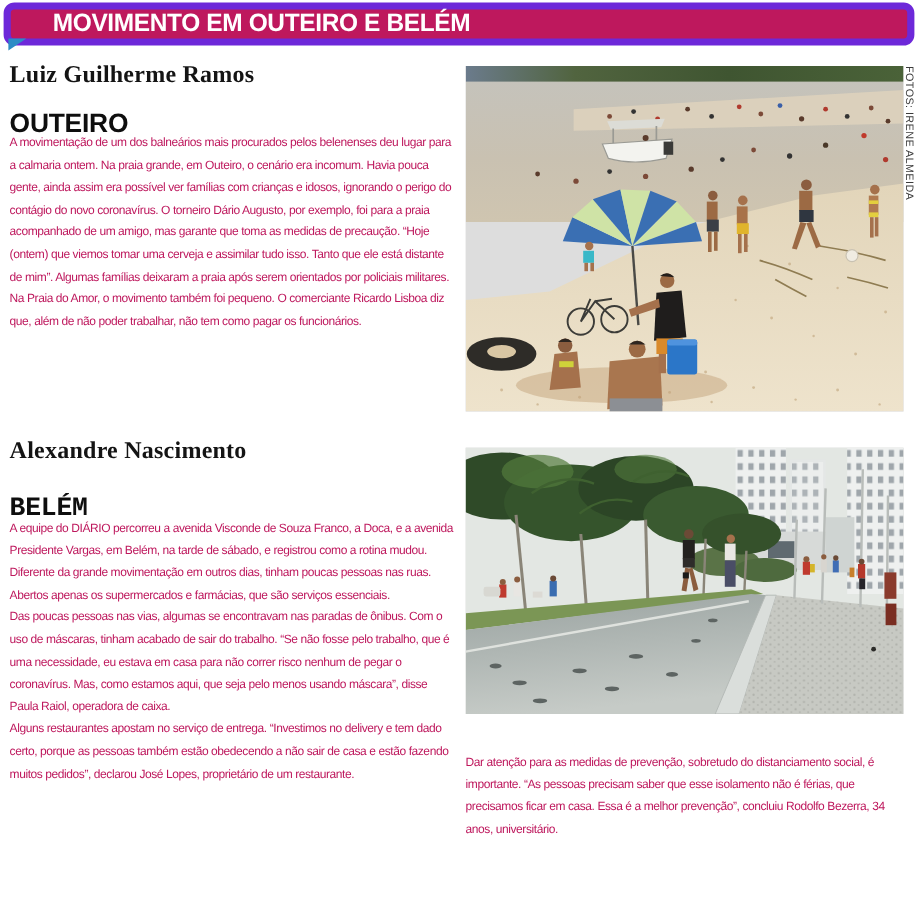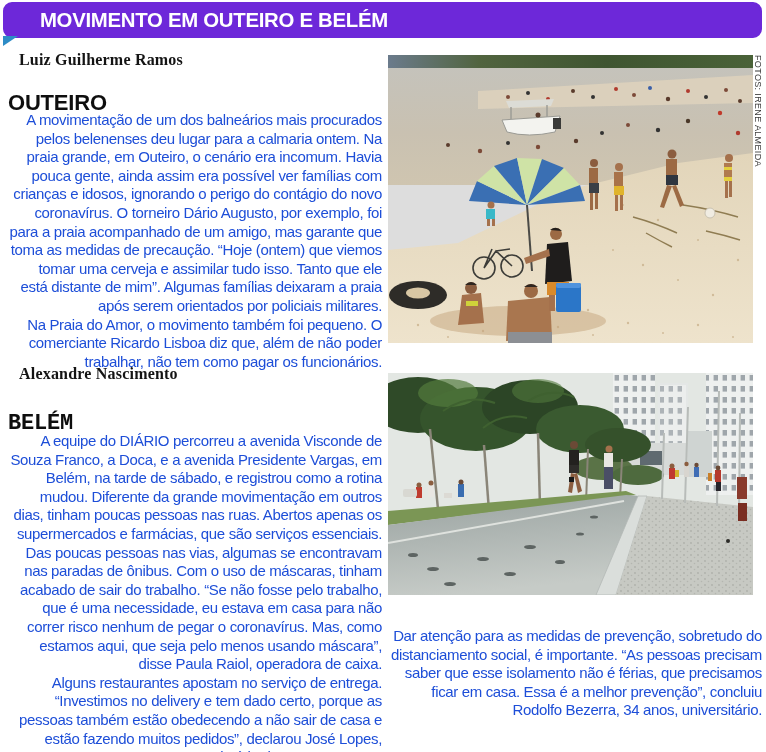--- a/index.html
+++ b/index.html
@@ -6,49 +6,49 @@
   body{
     width:766px;height:752px;position:relative;background:#ffffff;overflow:hidden;
     font-family:"Liberation Sans", sans-serif;
     -webkit-font-smoothing:antialiased;
   }
   .page{position:absolute;inset:0;}
 
   
   .ribbon{
     position:absolute;left:3px;top:2px;right:4px;height:36px;
-    background:#6d28d9;border:2px solid #6d28d9;border-radius:9px;
+    background:#be185d;border:6px solid #6d28d9;border-radius:9px;
     box-sizing:border-box;display:flex;align-items:center;
   }
   .ribbon::after{
     content:"";position:absolute;left:-2px;bottom:-10px;width:0;height:0;
     border-top:10px solid #2d8cc6;border-right:15px solid transparent;
   }
   .ribbon-text{
     padding-left:36px;color:#ffffff;font-weight:bold;font-size:21px;
     letter-spacing:-0.3px;transform:scaleX(0.97);transform-origin:left center;
     white-space:nowrap;
   }
 
   
   .byline{
-    position:absolute;left:19px;font-family:"Liberation Serif", serif;
-    font-weight:bold;font-size:16px;color:#141414;letter-spacing:0.2px;
+    position:absolute;left:8px;font-family:"Liberation Serif", serif;
+    font-weight:bold;font-size:20px;color:#141414;letter-spacing:0.2px;
   }
   #byline1{top:51px;}
   #byline2{top:365px;}
   .sec-head{
     position:absolute;left:8px;font-weight:bold;font-size:22px;color:#0e0e0e;
     letter-spacing:-0.2px;
   }
   #head1{top:90px;}
   #head2{top:411px;font-family:Liberation Mono, monospace;}
   .textcol{
-    position:absolute;width:374px;font-size:15px;line-height:18.6px;
-    color:#1d4ed8;letter-spacing:-0.35px;text-align:right;
+    position:absolute;width:374px;font-size:10px;line-height:18.6px;
+    color:#be185d;letter-spacing:-0.35px;text-align:left;
   }
   .textcol p{margin:0;padding:0;}
   #outeiro-text{left:8px;top:111px;}
   #belem-text{left:8px;top:432px;}
   #cont-text{left:388px;top:627px;width:374px;}
 
   
   .photo{position:absolute;overflow:hidden;background:#ddd;}
   #photo1{left:388px;top:55px;width:365px;height:288px;}
   #photo2{left:388px;top:373px;width:365px;height:222px;}

